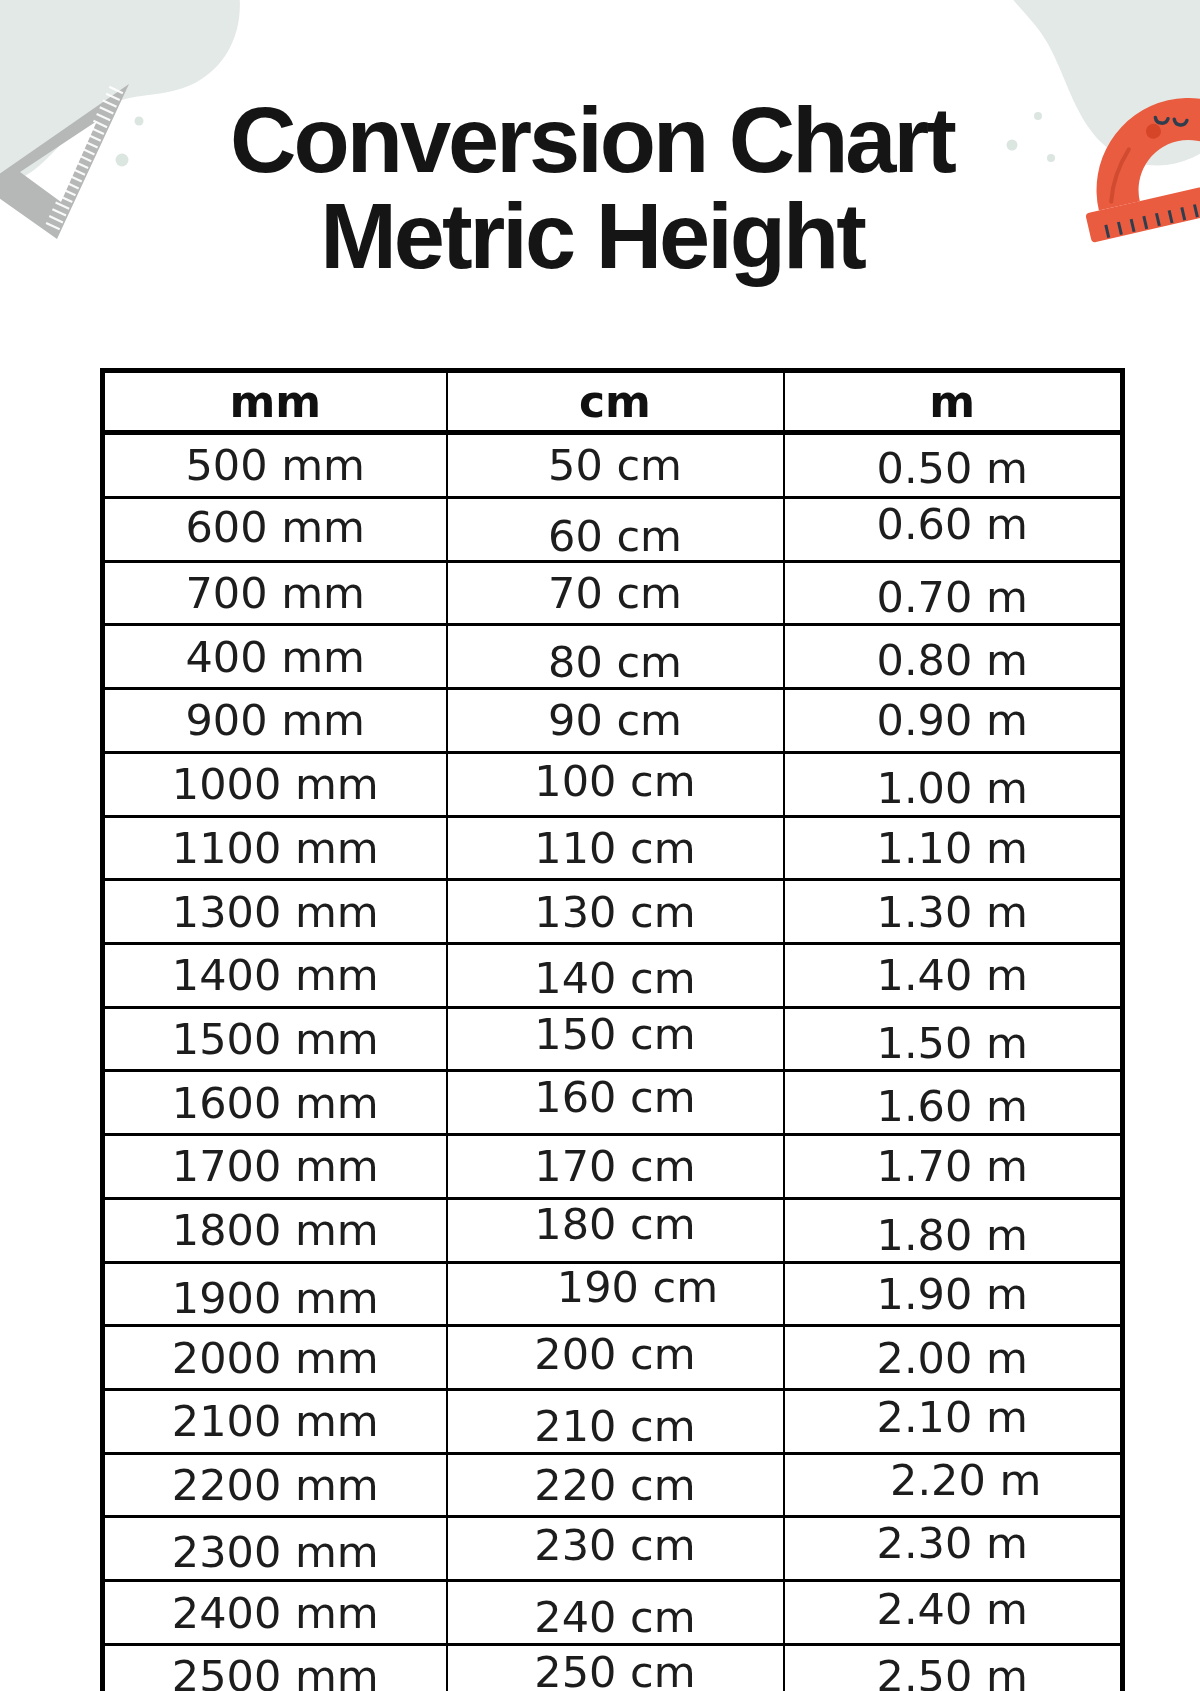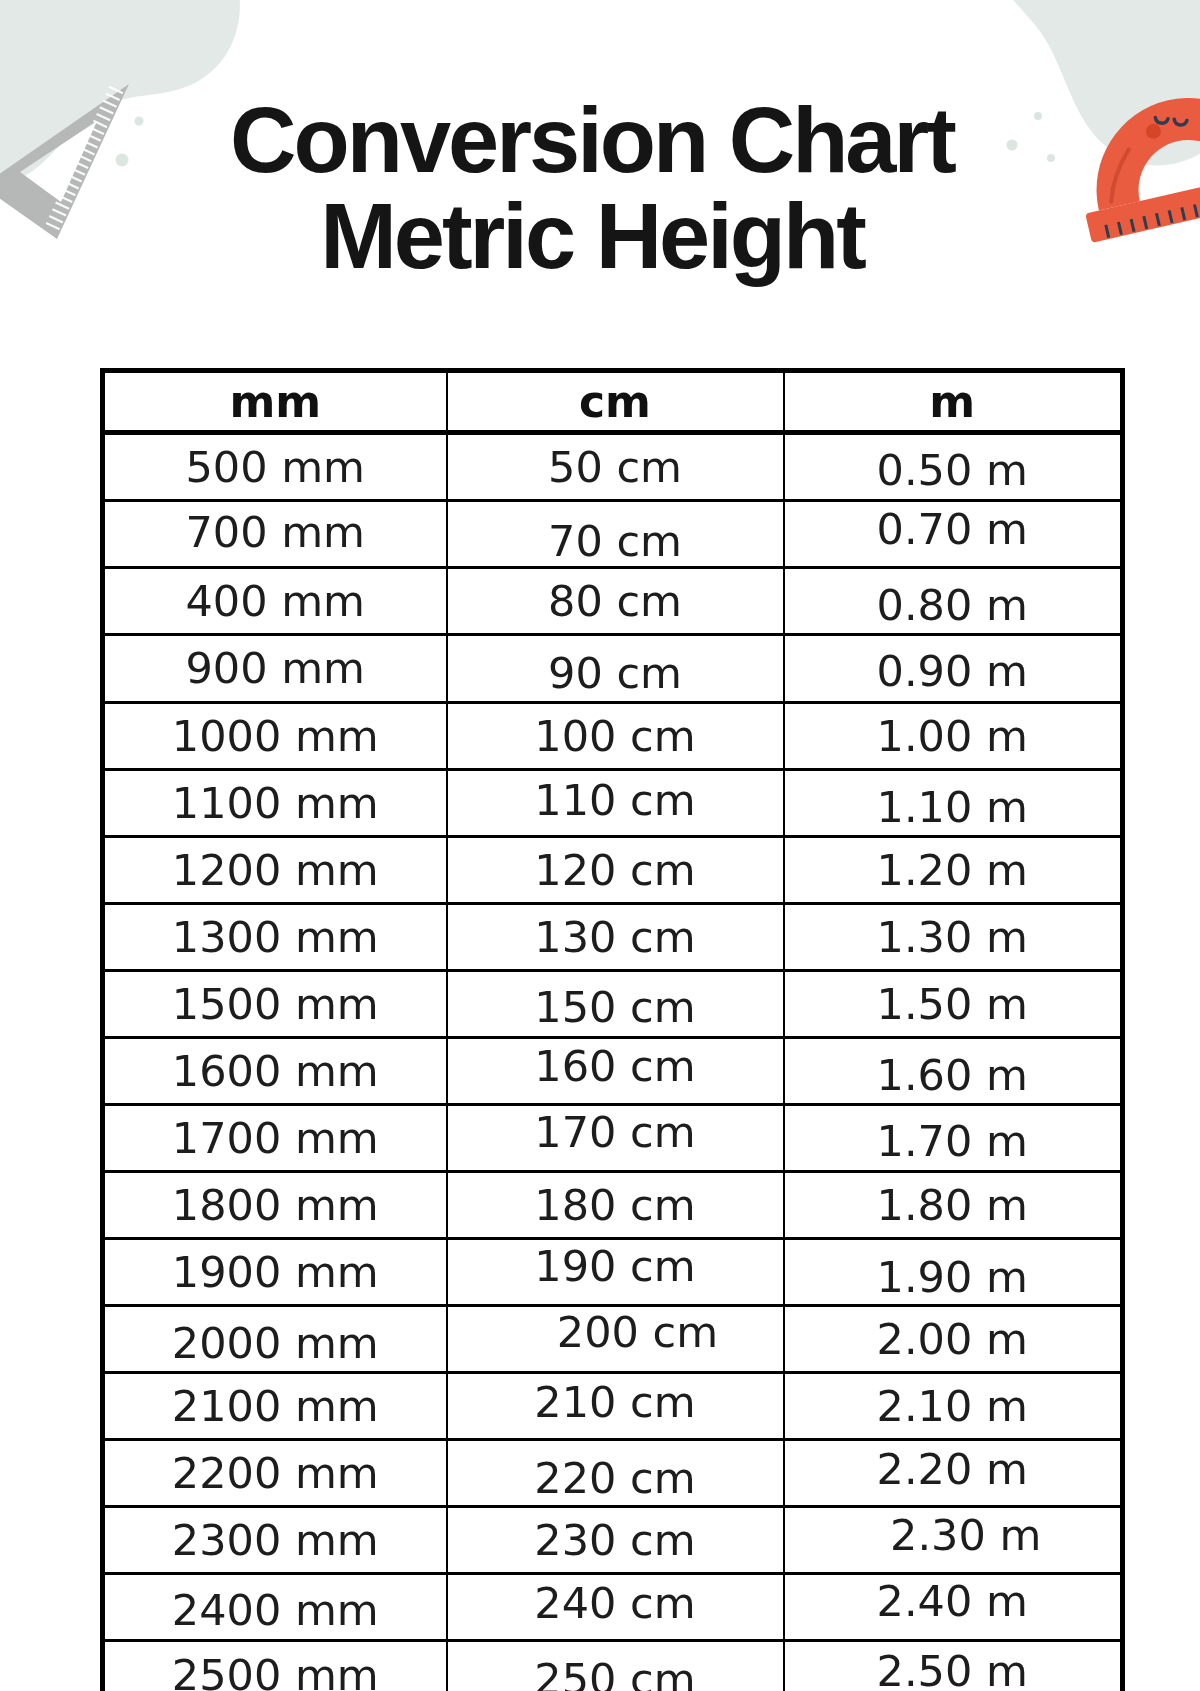--- a/index.html
+++ b/index.html
@@ -151,20 +151,25 @@
         <th><span>m</span></th>
       </tr>
     </thead>
     <tbody>
       <tr>
           <td><span>500 mm</span></td>
           <td><span>50 cm</span></td>
           <td><span>0.50 m</span></td>
         </tr>
       <tr>
+          <td><span>600 mm</span></td>
+          <td><span>60 cm</span></td>
+          <td><span>0.60 m</span></td>
+        </tr>
+      <tr>
           <td><span>700 mm</span></td>
           <td><span>70 cm</span></td>
           <td><span>0.70 m</span></td>
         </tr>
       <tr>
           <td><span>400 mm</span></td>
           <td><span>80 cm</span></td>
           <td><span>0.80 m</span></td>
         </tr>
       <tr>
@@ -176,30 +181,30 @@
           <td><span>1000 mm</span></td>
           <td><span>100 cm</span></td>
           <td><span>1.00 m</span></td>
         </tr>
       <tr>
           <td><span>1100 mm</span></td>
           <td><span>110 cm</span></td>
           <td><span>1.10 m</span></td>
         </tr>
       <tr>
-          <td><span>1200 mm</span></td>
-          <td><span>120 cm</span></td>
-          <td><span>1.20 m</span></td>
-        </tr>
-      <tr>
           <td><span>1300 mm</span></td>
           <td><span>130 cm</span></td>
           <td><span>1.30 m</span></td>
         </tr>
       <tr>
+          <td><span>1400 mm</span></td>
+          <td><span>140 cm</span></td>
+          <td><span>1.40 m</span></td>
+        </tr>
+      <tr>
           <td><span>1500 mm</span></td>
           <td><span>150 cm</span></td>
           <td><span>1.50 m</span></td>
         </tr>
       <tr>
           <td><span>1600 mm</span></td>
           <td><span>160 cm</span></td>
           <td><span>1.60 m</span></td>
         </tr>
       <tr>

